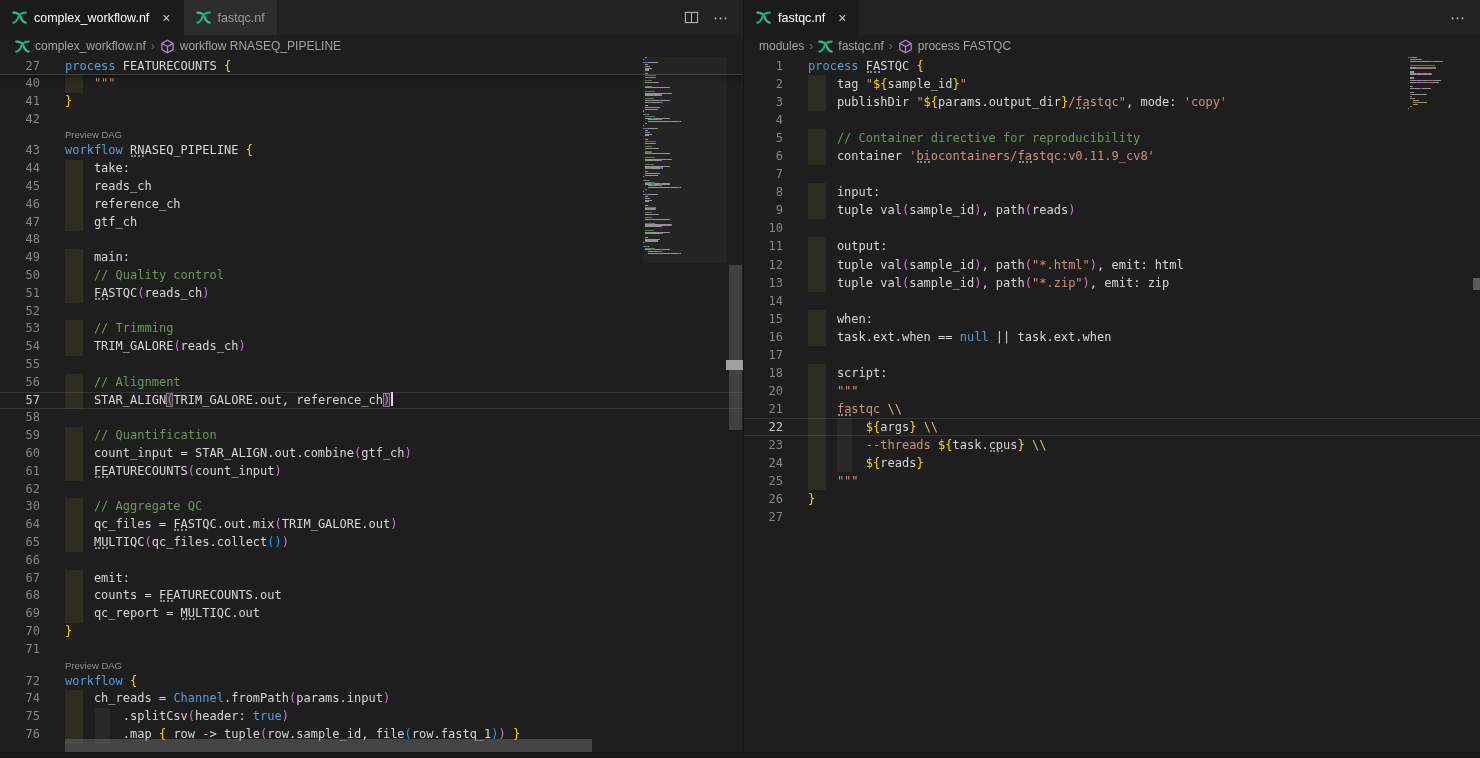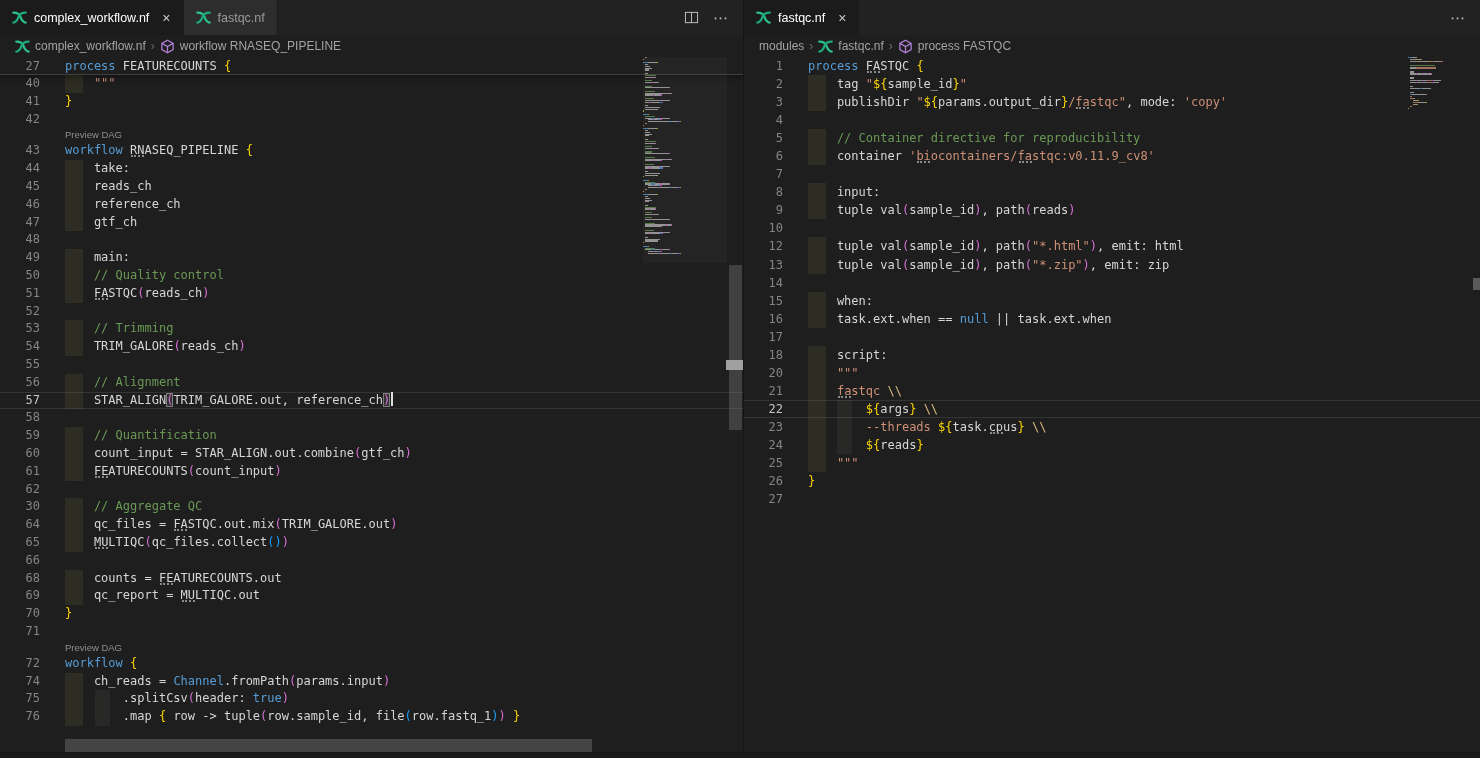--- a/index.html
+++ b/index.html
@@ -164,20 +164,21 @@
           <div class="row cur"><div class="band"></div><span class="ln">57</span><span class="code"><span class="tok p">    STAR_ALIGN</span><span class="tok m bx">(</span><span class="tok p">TRIM_GALORE.out, reference_ch</span><span class="tok m bx">)</span><span class="caret"></span></span></div>
           <div class="row"><span class="ln">58</span><span class="code"></span></div>
           <div class="row"><div class="band"></div><span class="ln">59</span><span class="code"><span class="tok c">    // Quantification</span></span></div>
           <div class="row"><div class="band"></div><span class="ln">60</span><span class="code"><span class="tok p">    count_input = STAR_ALIGN.out.combine</span><span class="tok m">(</span><span class="tok p">gtf_ch</span><span class="tok m">)</span></span></div>
           <div class="row"><div class="band"></div><span class="ln">61</span><span class="code"><span class="tok p">    </span><span class="tok p u">FEATURECOUNTS</span><span class="tok m">(</span><span class="tok p">count_input</span><span class="tok m">)</span></span></div>
           <div class="row"><span class="ln">62</span><span class="code"></span></div>
           <div class="row"><div class="band"></div><span class="ln">30</span><span class="code"><span class="tok c">    // Aggregate QC</span></span></div>
           <div class="row"><div class="band"></div><span class="ln">64</span><span class="code"><span class="tok p">    qc_files = </span><span class="tok p u">FASTQC</span><span class="tok p">.out.mix</span><span class="tok m">(</span><span class="tok p">TRIM_GALORE.out</span><span class="tok m">)</span></span></div>
           <div class="row"><div class="band"></div><span class="ln">65</span><span class="code"><span class="tok p">    </span><span class="tok p u">MULTIQC</span><span class="tok m">(</span><span class="tok p">qc_files.collect</span><span class="tok b">(</span><span class="tok b">)</span><span class="tok m">)</span></span></div>
           <div class="row"><span class="ln">66</span><span class="code"></span></div>
+          <div class="row"><div class="band"></div><span class="ln">67</span><span class="code"><span class="tok p">    emit:</span></span></div>
           <div class="row"><div class="band"></div><span class="ln">68</span><span class="code"><span class="tok p">    counts = </span><span class="tok p u">FEATURECOUNTS</span><span class="tok p">.out</span></span></div>
           <div class="row"><div class="band"></div><span class="ln">69</span><span class="code"><span class="tok p">    qc_report = </span><span class="tok p u">MULTIQC</span><span class="tok p">.out</span></span></div>
           <div class="row"><span class="ln">70</span><span class="code"><span class="tok g">}</span></span></div>
           <div class="row"><span class="ln">71</span><span class="code"></span></div>
           <div class="lensrow">Preview DAG</div>
           <div class="row"><span class="ln">72</span><span class="code"><span class="tok k">workflow </span><span class="tok g">{</span></span></div>
           <div class="row"><div class="band"></div><span class="ln">74</span><span class="code"><span class="tok p">    ch_reads = </span><span class="tok k">Channel</span><span class="tok p">.fromPath</span><span class="tok m">(</span><span class="tok p">params.input</span><span class="tok m">)</span></span></div>
           <div class="row"><div class="band"></div><div class="band2"></div><span class="ln">75</span><span class="code"><span class="tok p">        .splitCsv</span><span class="tok m">(</span><span class="tok p">header: </span><span class="tok k">true</span><span class="tok m">)</span></span></div>
           <div class="row"><div class="band"></div><div class="band2"></div><span class="ln">76</span><span class="code"><span class="tok p">        .map </span><span class="tok g">{</span><span class="tok p"> row -&gt; tuple</span><span class="tok m">(</span><span class="tok p">row.sample_id, file</span><span class="tok b">(</span><span class="tok p">row.fastq_1</span><span class="tok b">)</span><span class="tok m">)</span><span class="tok p"> </span><span class="tok g">}</span></span></div>
         </div>
@@ -742,20 +743,21 @@
           <div class="row"><span class="ln">1</span><span class="code"><span class="tok k">process </span><span class="tok p u">FASTQC</span><span class="tok p"> </span><span class="tok g">{</span></span></div>
           <div class="row"><div class="band"></div><span class="ln">2</span><span class="code"><span class="tok p">    tag </span><span class="tok s">"</span><span class="tok g">${</span><span class="tok p">sample_id</span><span class="tok g">}</span><span class="tok s">"</span></span></div>
           <div class="row"><div class="band"></div><span class="ln">3</span><span class="code"><span class="tok p">    publishDir </span><span class="tok s">"</span><span class="tok g">${</span><span class="tok p">params.output_dir</span><span class="tok g">}</span><span class="tok s">/</span><span class="tok s u">fastqc</span><span class="tok s">"</span><span class="tok p">, mode: </span><span class="tok s">'copy'</span></span></div>
           <div class="row"><span class="ln">4</span><span class="code"></span></div>
           <div class="row"><div class="band"></div><span class="ln">5</span><span class="code"><span class="tok c">    // Container directive for reproducibility</span></span></div>
           <div class="row"><div class="band"></div><span class="ln">6</span><span class="code"><span class="tok p">    container </span><span class="tok s">'</span><span class="tok s u">biocontainers</span><span class="tok s">/</span><span class="tok s u">fastqc</span><span class="tok s">:v0.11.9_cv8'</span></span></div>
           <div class="row"><span class="ln">7</span><span class="code"></span></div>
           <div class="row"><div class="band"></div><span class="ln">8</span><span class="code"><span class="tok p">    input:</span></span></div>
           <div class="row"><div class="band"></div><span class="ln">9</span><span class="code"><span class="tok p">    tuple val</span><span class="tok m">(</span><span class="tok p">sample_id</span><span class="tok m">)</span><span class="tok p">, path</span><span class="tok m">(</span><span class="tok p">reads</span><span class="tok m">)</span></span></div>
           <div class="row"><span class="ln">10</span><span class="code"></span></div>
+          <div class="row"><div class="band"></div><span class="ln">11</span><span class="code"><span class="tok p">    output:</span></span></div>
           <div class="row"><div class="band"></div><span class="ln">12</span><span class="code"><span class="tok p">    tuple val</span><span class="tok m">(</span><span class="tok p">sample_id</span><span class="tok m">)</span><span class="tok p">, path</span><span class="tok m">(</span><span class="tok s">"*.html"</span><span class="tok m">)</span><span class="tok p">, emit: html</span></span></div>
           <div class="row"><div class="band"></div><span class="ln">13</span><span class="code"><span class="tok p">    tuple val</span><span class="tok m">(</span><span class="tok p">sample_id</span><span class="tok m">)</span><span class="tok p">, path</span><span class="tok m">(</span><span class="tok s">"*.zip"</span><span class="tok m">)</span><span class="tok p">, emit: zip</span></span></div>
           <div class="row"><span class="ln">14</span><span class="code"></span></div>
           <div class="row"><div class="band"></div><span class="ln">15</span><span class="code"><span class="tok p">    when:</span></span></div>
           <div class="row"><div class="band"></div><span class="ln">16</span><span class="code"><span class="tok p">    task.ext.when == </span><span class="tok k">null</span><span class="tok p"> || task.ext.when</span></span></div>
           <div class="row"><span class="ln">17</span><span class="code"></span></div>
           <div class="row"><div class="band"></div><span class="ln">18</span><span class="code"><span class="tok p">    script:</span></span></div>
           <div class="row"><div class="band"></div><span class="ln">20</span><span class="code"><span class="tok s">    """</span></span></div>
           <div class="row"><div class="band"></div><span class="ln">21</span><span class="code"><span class="tok p">    </span><span class="tok s u">fastqc</span><span class="tok s"> </span><span class="tok e">\\</span></span></div>
           <div class="row cur"><div class="band"></div><div class="band2"></div><span class="ln">22</span><span class="code"><span class="tok p">        </span><span class="tok g">${</span><span class="tok p">args</span><span class="tok g">}</span><span class="tok s"> </span><span class="tok e">\\</span></span></div>

